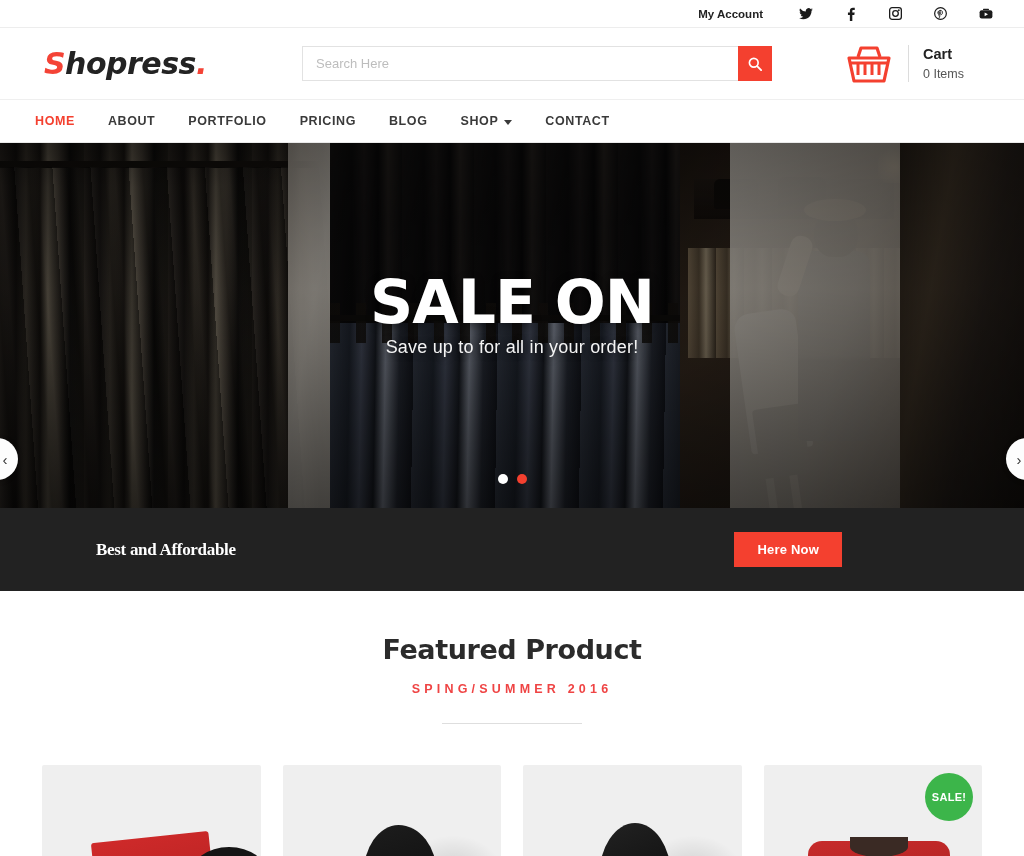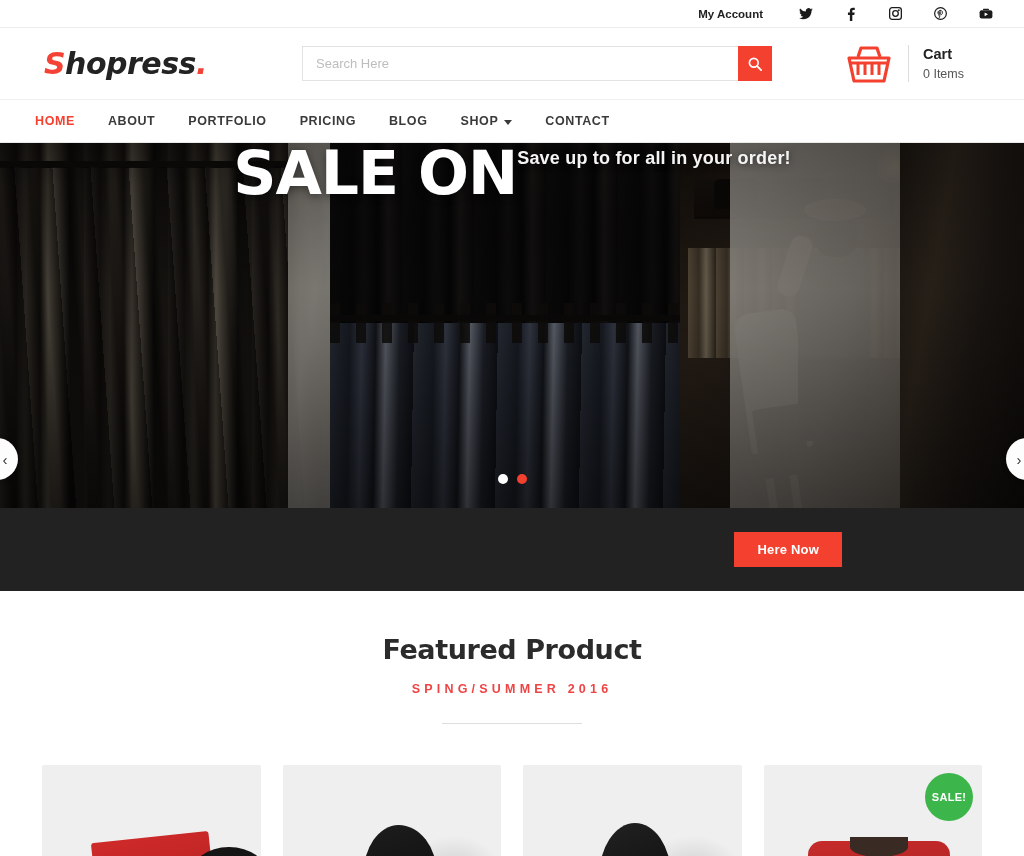--- a/index.html
+++ b/index.html
@@ -251,38 +251,38 @@
   }
   .hero-vignette {
     position:absolute; inset:0;
     background:
       radial-gradient(ellipse at 50% 45%, rgba(0,0,0,0.25) 0%, rgba(0,0,0,0.55) 100%),
       linear-gradient(180deg, rgba(0,0,0,0.18) 0%, rgba(0,0,0,0.1) 40%, rgba(0,0,0,0.35) 100%);
   }
 
   .hero-content {
     position: absolute; inset: 0;
-    display: flex; flex-direction: row;
+    display: flex; flex-direction: column;
     justify-content: center;
     text-align: center;
     padding-bottom: 22px;
   }
   .hero-title {
     font-family: "DejaVu Sans", sans-serif;
     font-size: 60px;
     font-weight: 700;
     color: #ffffff;
     letter-spacing: -1px;
     line-height: 1;
     text-shadow: 0 2px 10px rgba(0,0,0,0.45);
   }
   .hero-sub {
     margin-top: 5px;
     font-size: 18px;
-    font-weight: 700;
+    font-weight: 400;
     color: #f4f4f4;
     letter-spacing: 0.2px;
     text-shadow: 0 1px 7px rgba(0,0,0,0.5);
   }
 
   .hero-arrow {
     position: absolute;
     top: 295px;
     width: 42px; height: 42px;
     border-radius: 50%;
@@ -564,20 +564,21 @@
     <span class="arrow-gl">›</span>
   </div>
 
   <div class="hero-dots">
     <div class="dot-nav"></div>
     <div class="dot-nav on"></div>
   </div>
 </div>
 
 <div class="promo">
+  <div class="promo-text">Best and Affordable</div>
   <button class="promo-btn">Here Now</button>
 </div>
 
 <div class="featured">
   <div class="feat-title">Featured Product</div>
   <div class="feat-sub">SPING/SUMMER 2016</div>
   <div class="feat-rule"></div>
 
   <div class="products">
     <div class="pcard">

